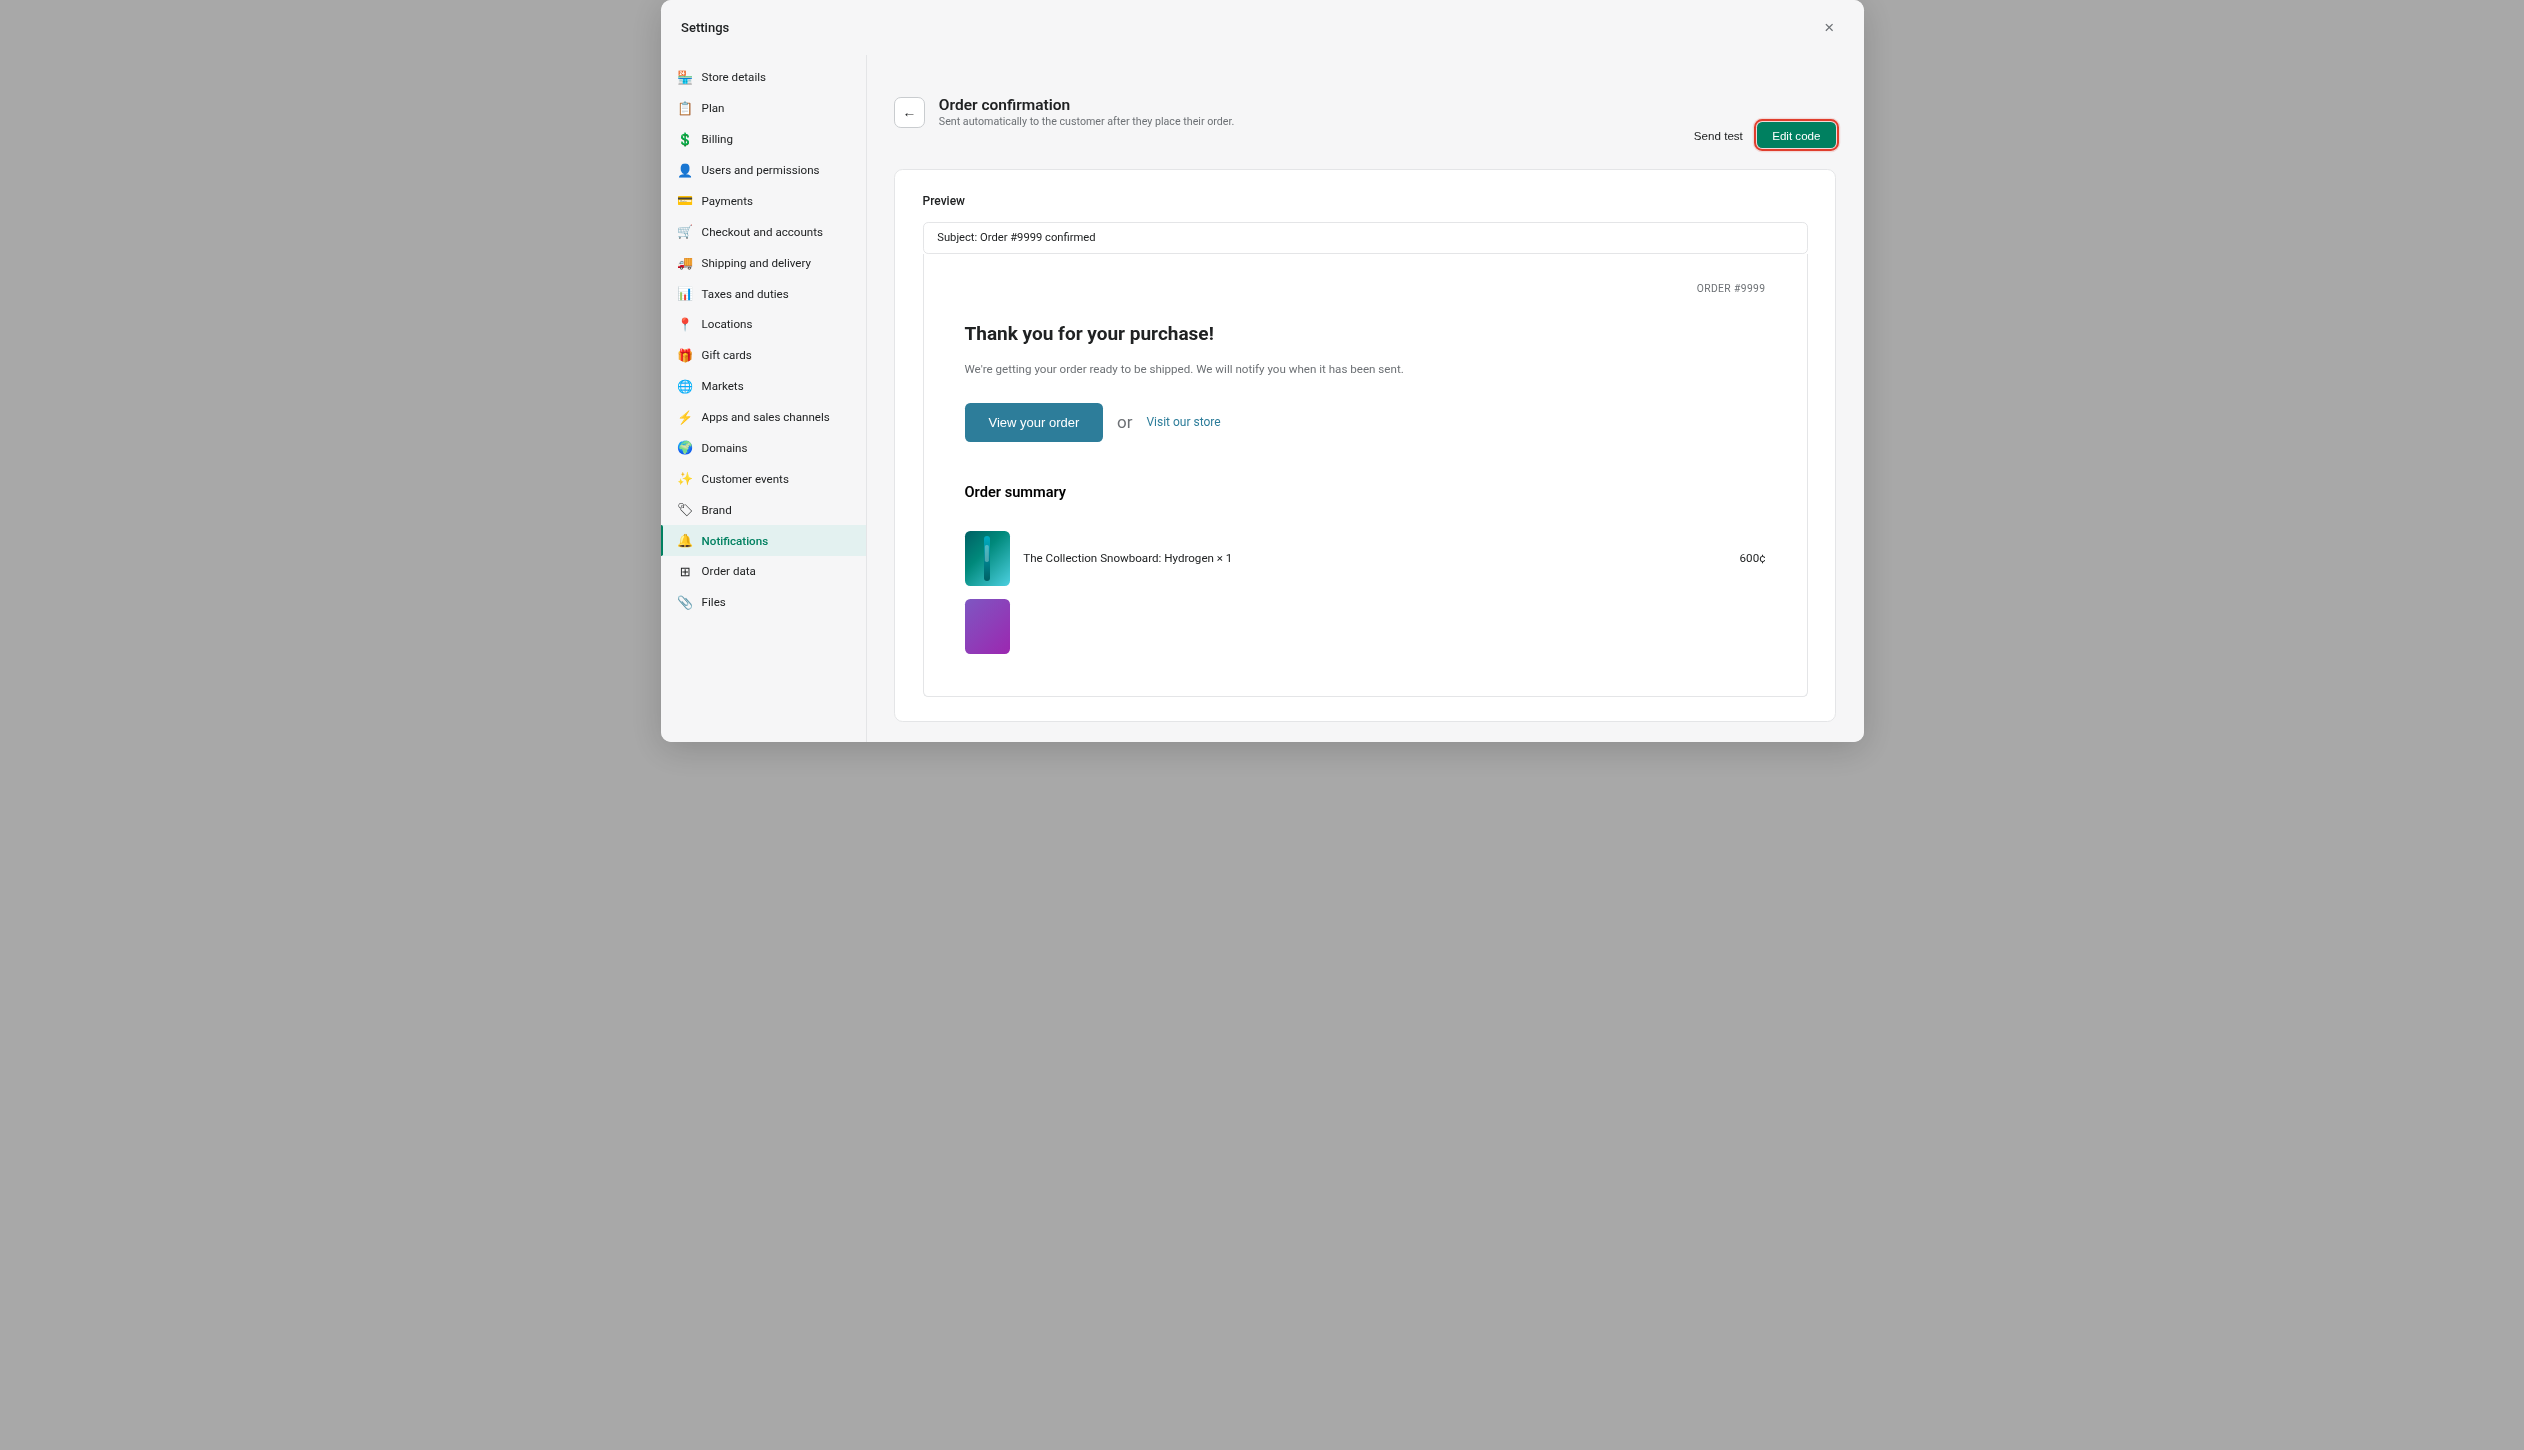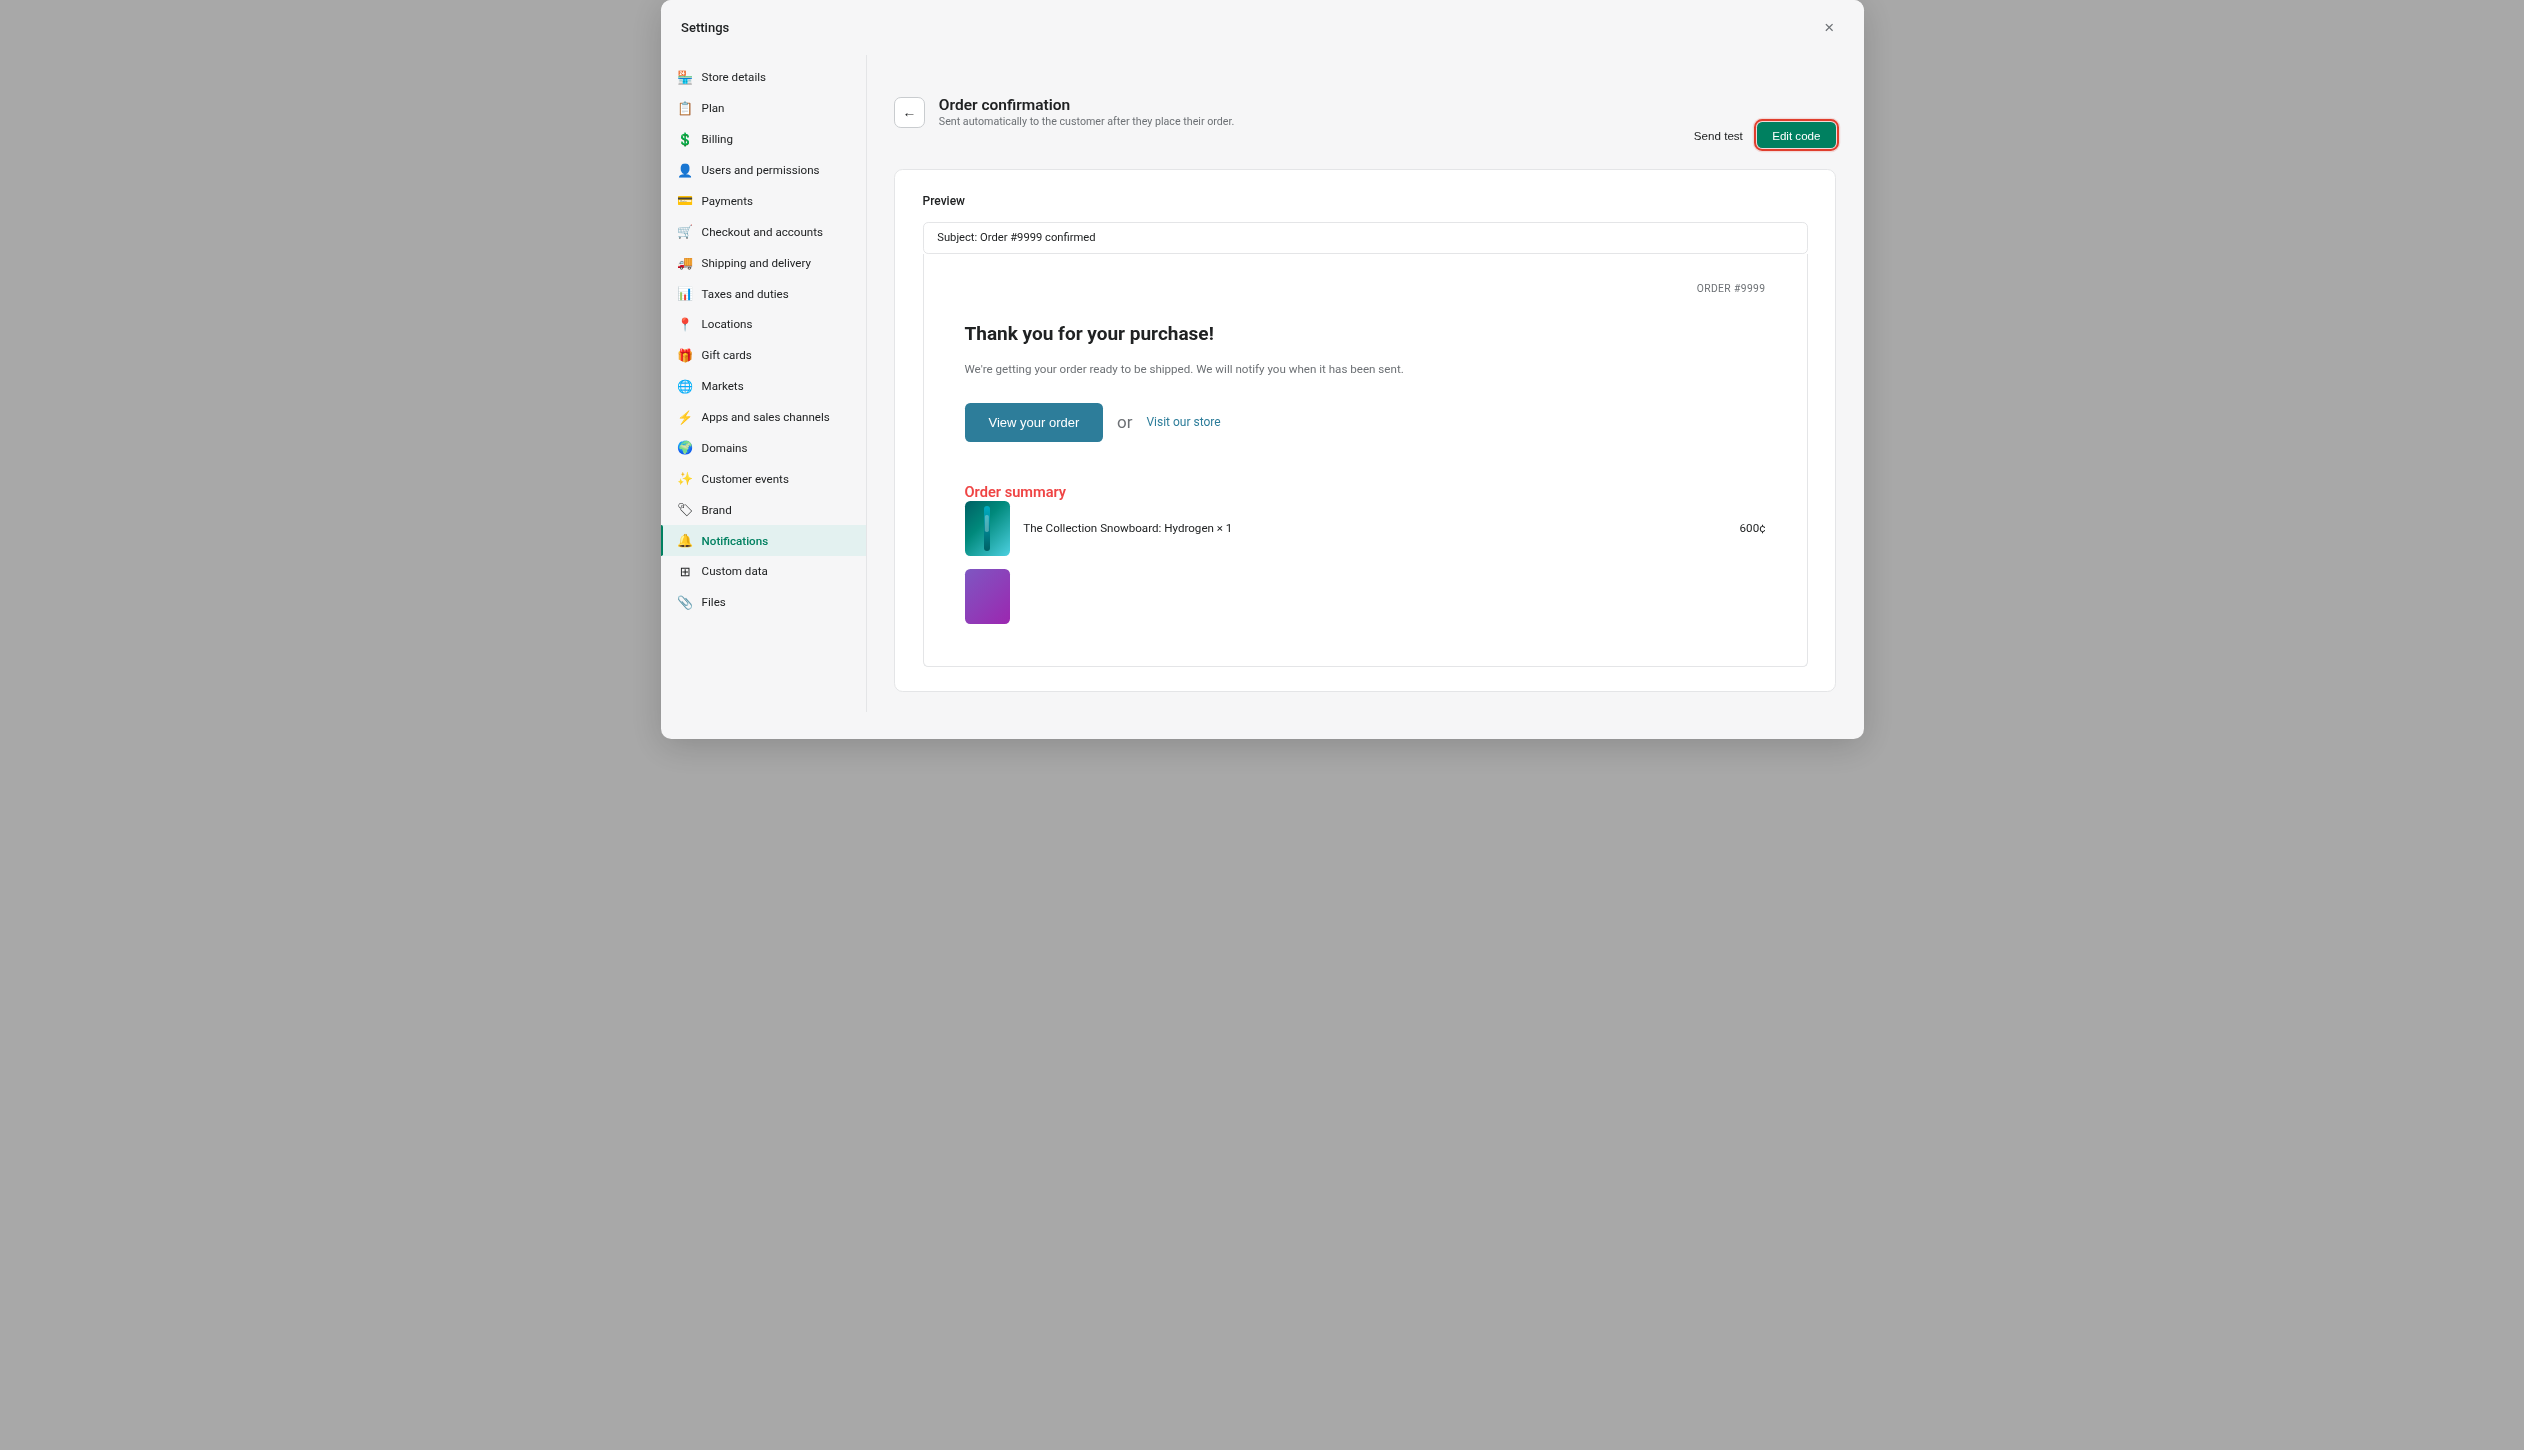--- a/index.html
+++ b/index.html
@@ -272,22 +272,22 @@
     .visit-store-link {
       color: #2d7d9a;
       font-size: 12px;
       cursor: pointer;
       text-decoration: none;
     }
 
     .order-summary-title {
       font-size: 14.6px;
       font-weight: 600;
-      color: #ef4444;
-      margin-bottom: 0;
+      color: #000000;
+      margin-bottom: 30px;
     }
 
     .order-item {
       display: flex;
       align-items: center;
       gap: 13.8px;
       margin-bottom: 13.8px;
     }
 
     .product-image {
@@ -424,21 +424,21 @@
           <div class="sidebar-item">
             <span class="sidebar-icon">🏷</span>
             <span>Brand</span>
           </div>
           <div class="sidebar-item active">
             <span class="sidebar-icon">🔔</span>
             <span>Notifications</span>
           </div>
           <div class="sidebar-item">
             <span class="sidebar-icon">⊞</span>
-            <span>Custom data</span>
+            <span>Order data</span>
           </div>
           <div class="sidebar-item">
             <span class="sidebar-icon">📎</span>
             <span>Files</span>
           </div>
         </nav>
 
       <div class="main-content">
 
         <div class="topbar">

